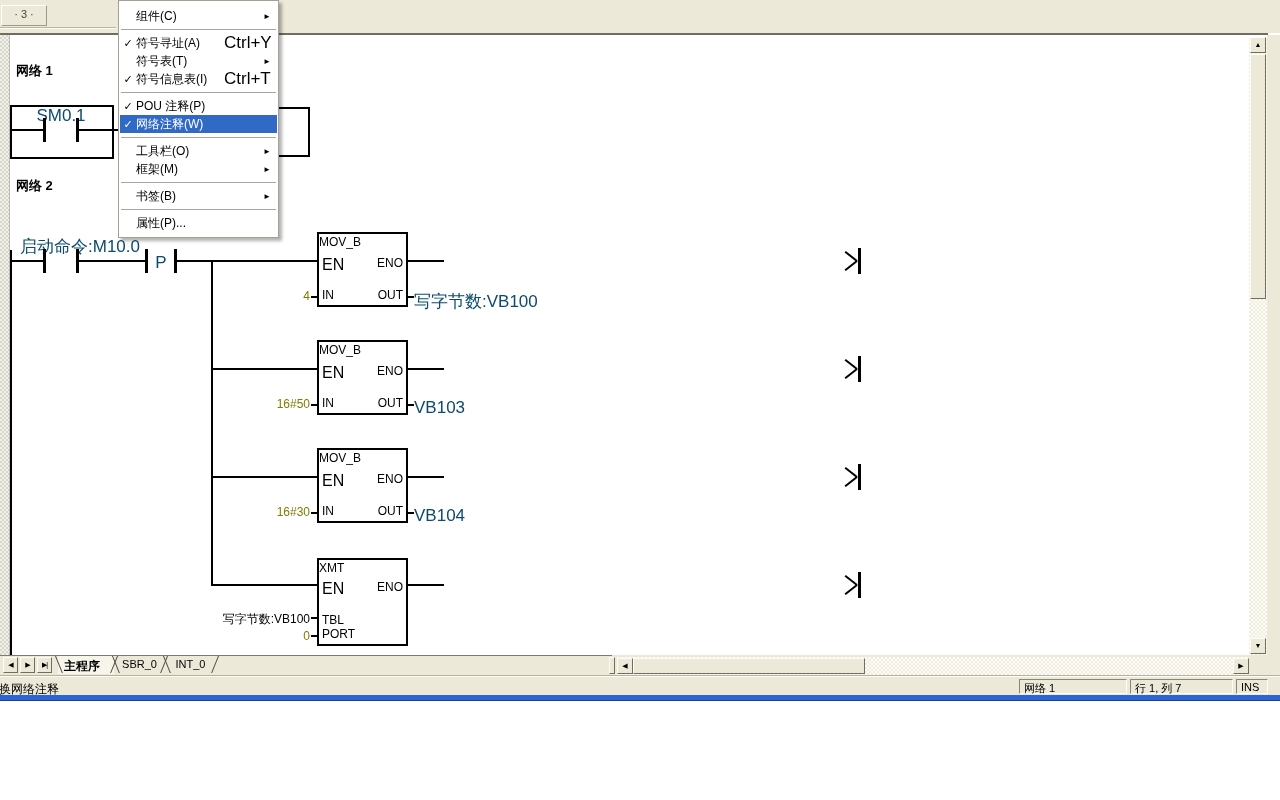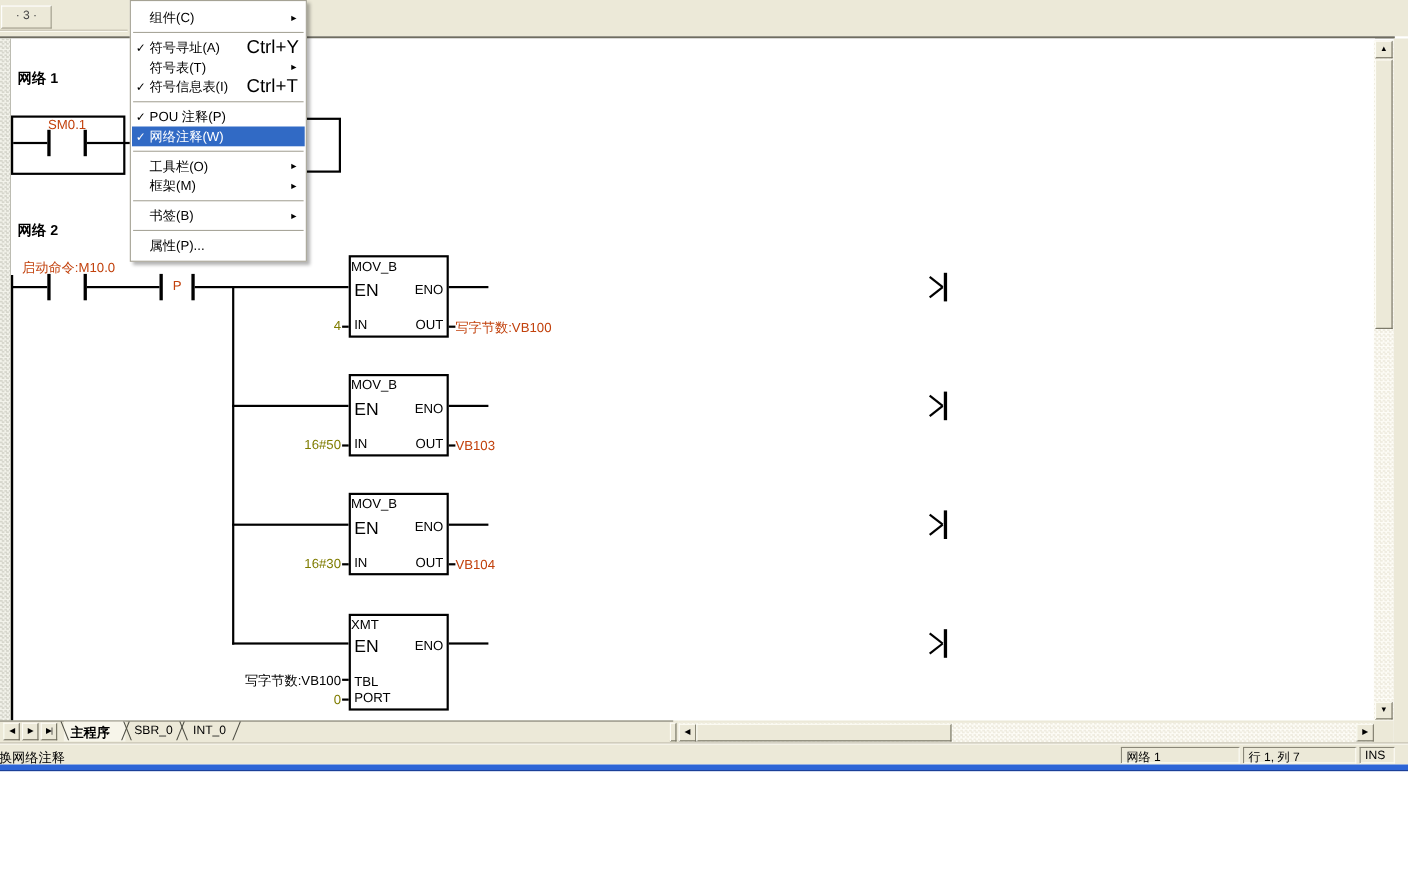--- a/index.html
+++ b/index.html
@@ -16,21 +16,21 @@
   .edit-border{left:0;top:33px;width:1268px;height:2px;background:#6f6d60;}
   .right-strip{left:1267px;top:35px;width:13px;height:642px;background:#ece9d8;}
   .margin-strip{left:0;top:35px;width:9px;height:620px;background:#e2e2da;
     background-image:conic-gradient(#d6d6cc 25%,#f2f2ea 0 50%,#d6d6cc 0 75%,#f2f2ea 0);background-size:4px 4px;}
   .canvas{left:9px;top:35px;width:1240px;height:620px;background:#fff;border-left:1px solid #bcbcb2;}
   
   .netlabel{font-size:13px;font-weight:bold;color:#000;white-space:nowrap;}
   .wire{background:#000;height:2px;}
   .vwire{background:#000;width:2px;}
   .cbar{width:3px;height:24px;background:#000;}
-  .lbl{font-size:12px;color:#c2410c;white-space:nowrap;}
+  .lbl{font-size:17px;color:#0c4a6e;white-space:nowrap;}
   .val{font-size:12px;color:#7f7c00;white-space:nowrap;text-align:right;}
   .val.sym{color:#000;}
   .dash{width:6px;height:2px;background:#000;}
   .selbox{border:2px solid #000;background:transparent;}
   .blk{border:2px solid #000;background:#fff;width:91px;box-sizing:border-box;}
   .blk .t{position:absolute;top:1px;left:0;right:0;text-align:left;font-size:12px;white-space:nowrap;}
   .blk .en{position:absolute;left:3px;top:22px;font-size:16px;}
   .blk .eno{position:absolute;right:3px;top:22px;font-size:12px;}
   .blk .pl{position:absolute;left:3px;bottom:3px;font-size:12px;margin-top:24px;}
   .blk .pr{position:absolute;right:3px;bottom:3px;font-size:12px;text-align:right;}
@@ -101,21 +101,21 @@
 
   <div class="abs netlabel" style="left:16px;top:62px;">网络 1</div>
   <div class="abs selbox" style="left:10px;top:105px;width:104px;height:54px;box-sizing:border-box;"></div>
   <div class="abs lbl" style="left:26px;top:106px;width:70px;text-align:center;">SM0.1</div>
   <div class="abs wire" style="left:12px;top:129px;width:31px;"></div>
   <div class="abs cbar" style="left:43px;top:118px;"></div>
   <div class="abs cbar" style="left:76px;top:118px;"></div>
   <div class="abs wire" style="left:79px;top:129px;width:163px;"></div>
   <div class="abs" style="left:240px;top:107px;width:70px;height:50px;border:2px solid #000;background:#fff;box-sizing:border-box;"></div>
 
-  <div class="abs netlabel" style="left:16px;top:201px;">网络 2</div>
+  <div class="abs netlabel" style="left:16px;top:177px;">网络 2</div>
   <div class="abs lbl" style="left:20px;top:235px;">启动命令:M10.0</div>
 
   <div class="abs vwire" style="left:10px;top:250px;height:405px;"></div>
   <div class="abs wire" style="left:10px;top:260px;width:33px;"></div>
   <div class="abs cbar" style="left:43px;top:249px;"></div>
   <div class="abs cbar" style="left:76px;top:249px;"></div>
   <div class="abs wire" style="left:79px;top:260px;width:66px;"></div>
   <div class="abs cbar" style="left:145px;top:249px;"></div>
   <div class="abs lbl" style="left:148px;top:253px;width:26px;text-align:center;">P</div>
   <div class="abs cbar" style="left:174px;top:249px;"></div>

